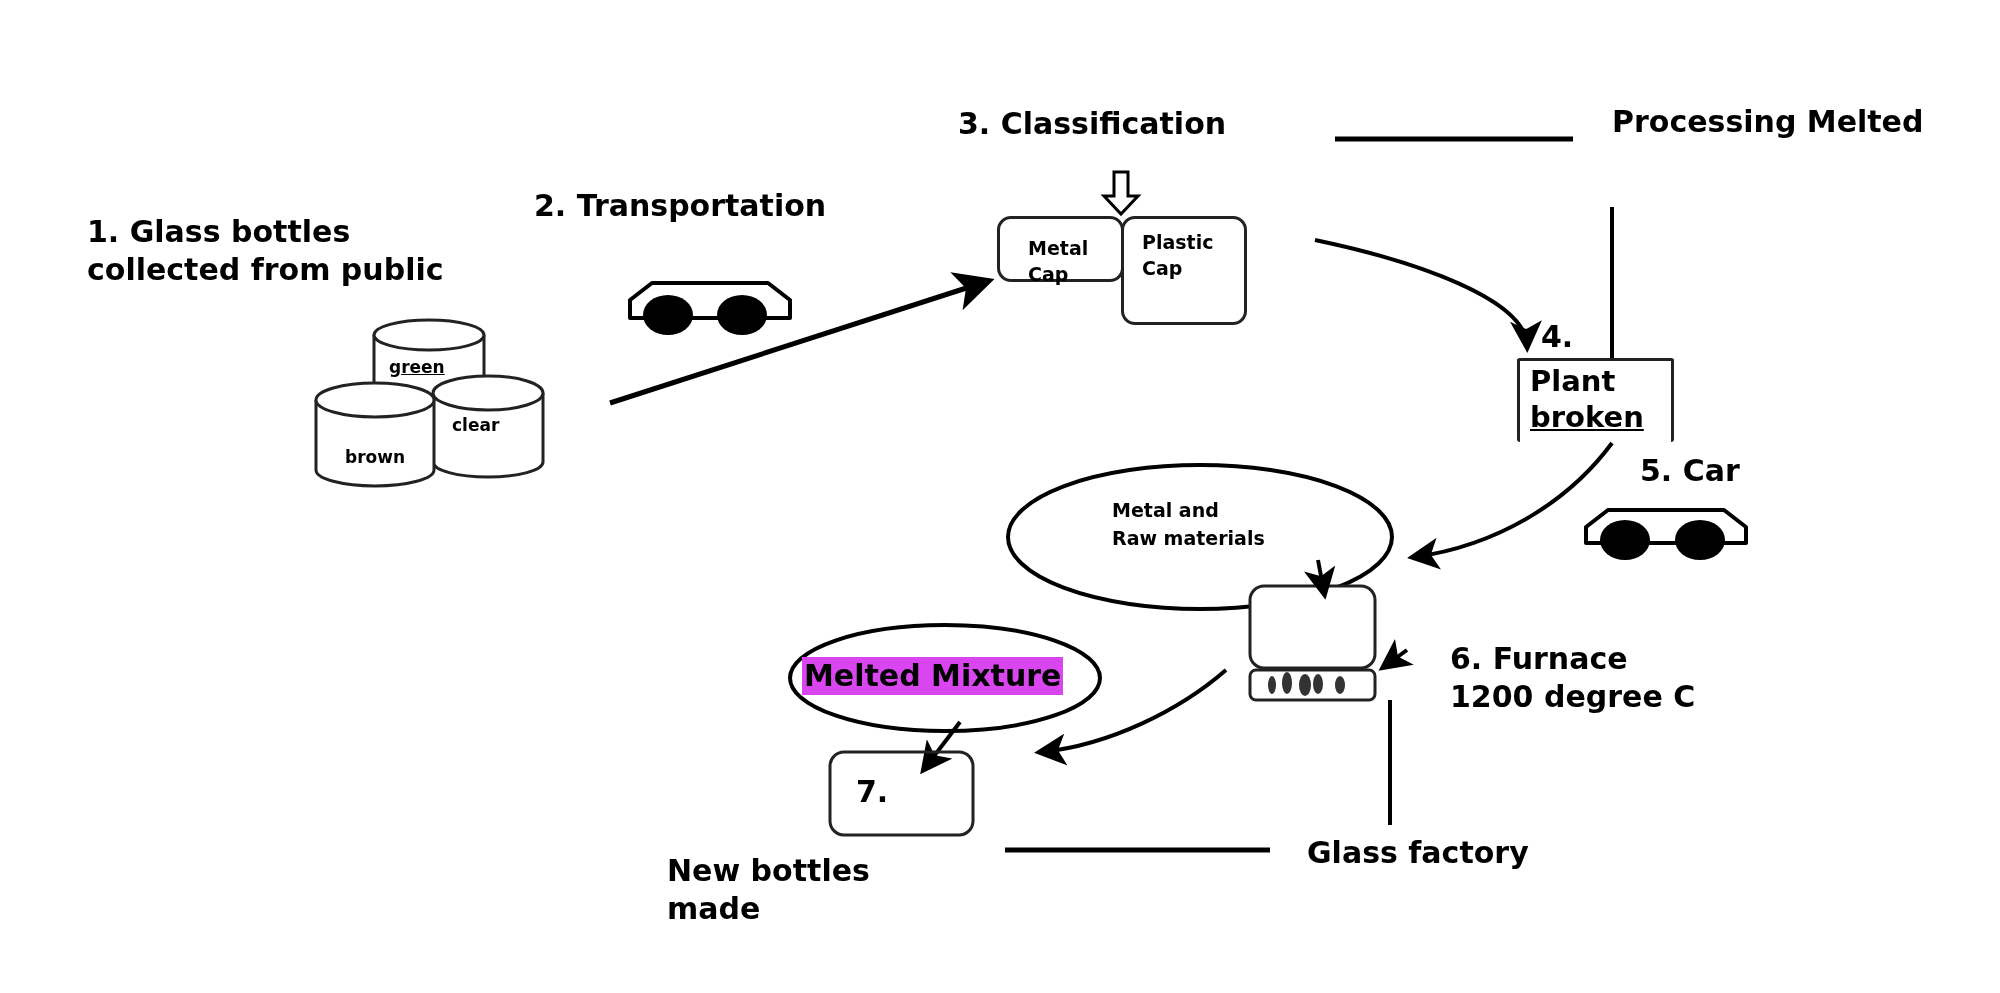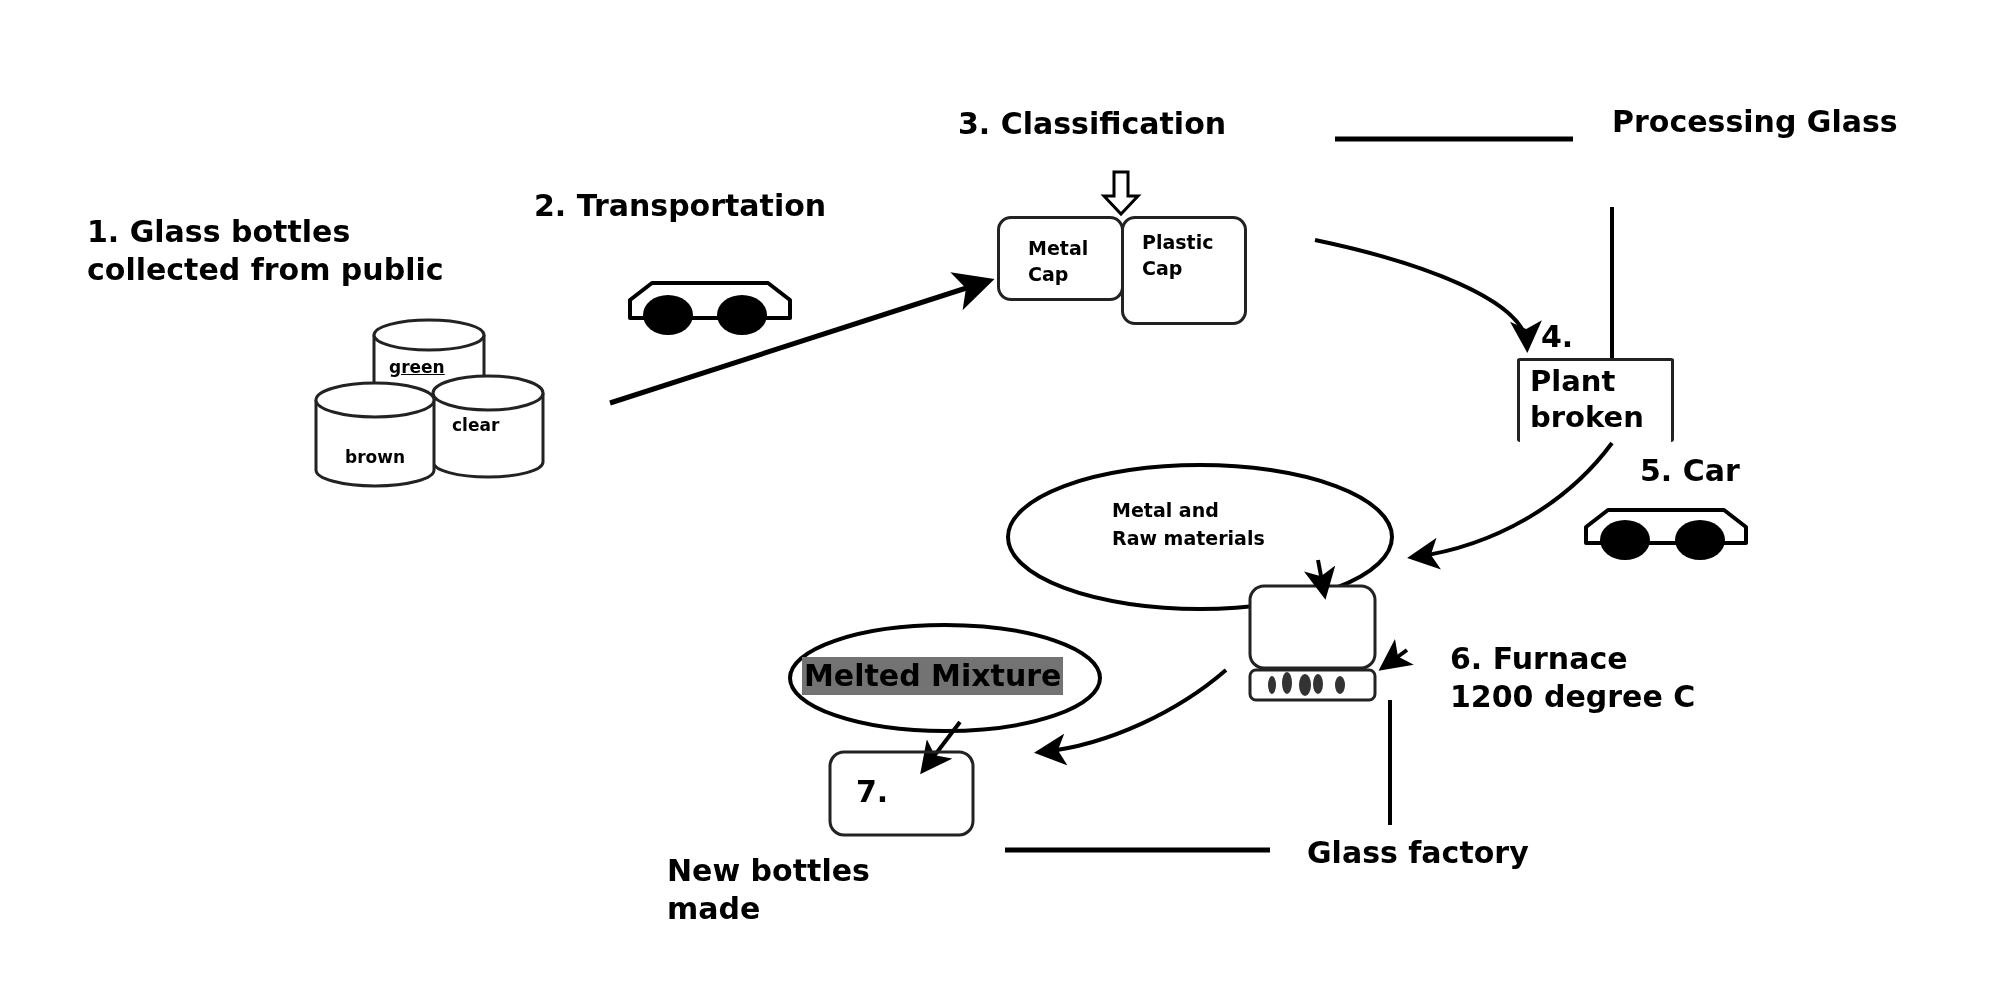--- a/index.html
+++ b/index.html
@@ -95,48 +95,48 @@
 </div>
 
 <div class="tiny" style="left:389px; top:356px;text-decoration:underline;">green</div>
 <div class="tiny" style="left:345px; top:446px;">brown</div>
 <div class="tiny" style="left:452px; top:414px;">clear</div>
 
 <div class="lbl" style="left:534px; top:187px;">2. Transportation</div>
 
 <div class="lbl" style="left:958px; top:105px;">3. Classification</div>
 
-<div class="box" style="left:997px; top:216px; width:127px; height:85px;">
+<div class="box" style="left:997px; top:216px; width:127px; height:66px;">
   <div class="small" style="left:28px; top:18px; font-size:19px;">Metal</div>
   <div class="small" style="left:28px; top:44px; font-size:19px;">Cap</div>
 </div>
 <div class="box" style="left:1121px; top:216px; width:126px; height:109px;">
   <div class="small" style="left:18px; top:12px; font-size:19px;">Plastic</div>
   <div class="small" style="left:18px; top:38px; font-size:19px;">Cap</div>
 </div>
 
-<div class="lbl" style="left:1612px; top:103px;">Processing Glass</div>
+<div class="lbl" style="left:1612px; top:103px;">Processing Melted</div>
 
 <div class="lbl" style="left:1541px; top:318px;">4.</div>
 <div style="position:absolute; left:1517px; top:358px; width:157px; height:84px; border-left:3px solid #222; border-right:3px solid #222; border-top:3px solid #222; box-sizing:border-box; border-radius:3px;">
   <div class="lbl" style="left:10px; top:2px; font-size:29px; line-height:36px;">Plant</div>
-  <div class="lbl" style="left:10px; top:38px; font-size:29px; line-height:36px;">broken</div>
+  <div class="lbl" style="left:10px; top:38px; font-size:29px; line-height:36px;text-decoration:underline;">broken</div>
 </div>
 
 <div class="lbl" style="left:1640px; top:452px;">5. Car</div>
 
 <div class="tiny" style="left:1112px; top:496px; font-size:19px; line-height:28px;">Metal and</div>
 <div class="tiny" style="left:1112px; top:524px; font-size:19px; line-height:28px;">Raw materials</div>
 
 <div class="lbl" style="left:1450px; top:640px;">
   <div>6. Furnace</div>
   <div>1200 degree C</div>
 </div>
 
-<div class="lbl" style="left:802px; top:657px; background:#737373; padding:0 2px;">Melted Mixture</div>
+<div class="lbl" style="left:802px; top:657px; background:#d946ef; padding:0 2px;">Melted Mixture</div>
 
 <div class="lbl" style="left:856px; top:773px;">7.</div>
 
 <div class="lbl" style="left:667px; top:852px;">
   <div>New bottles</div>
   <div>made</div>
 </div>
 
 <div class="lbl" style="left:1307px; top:834px;">Glass factory</div>
 

